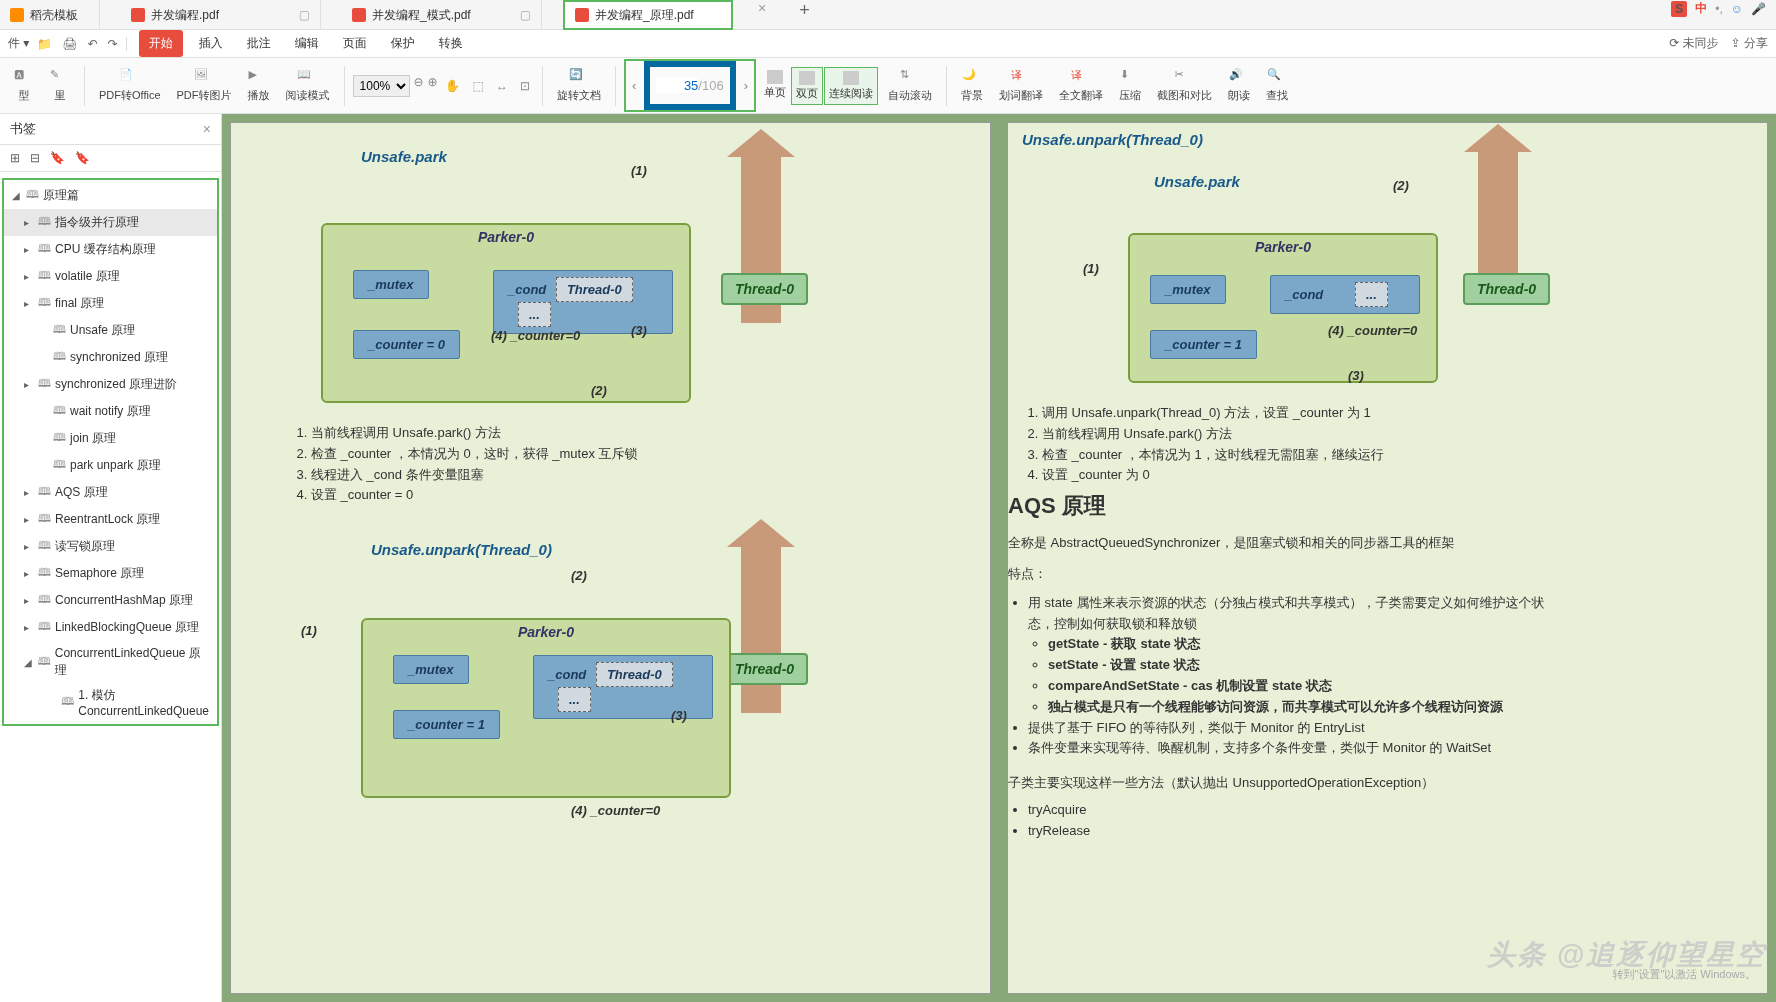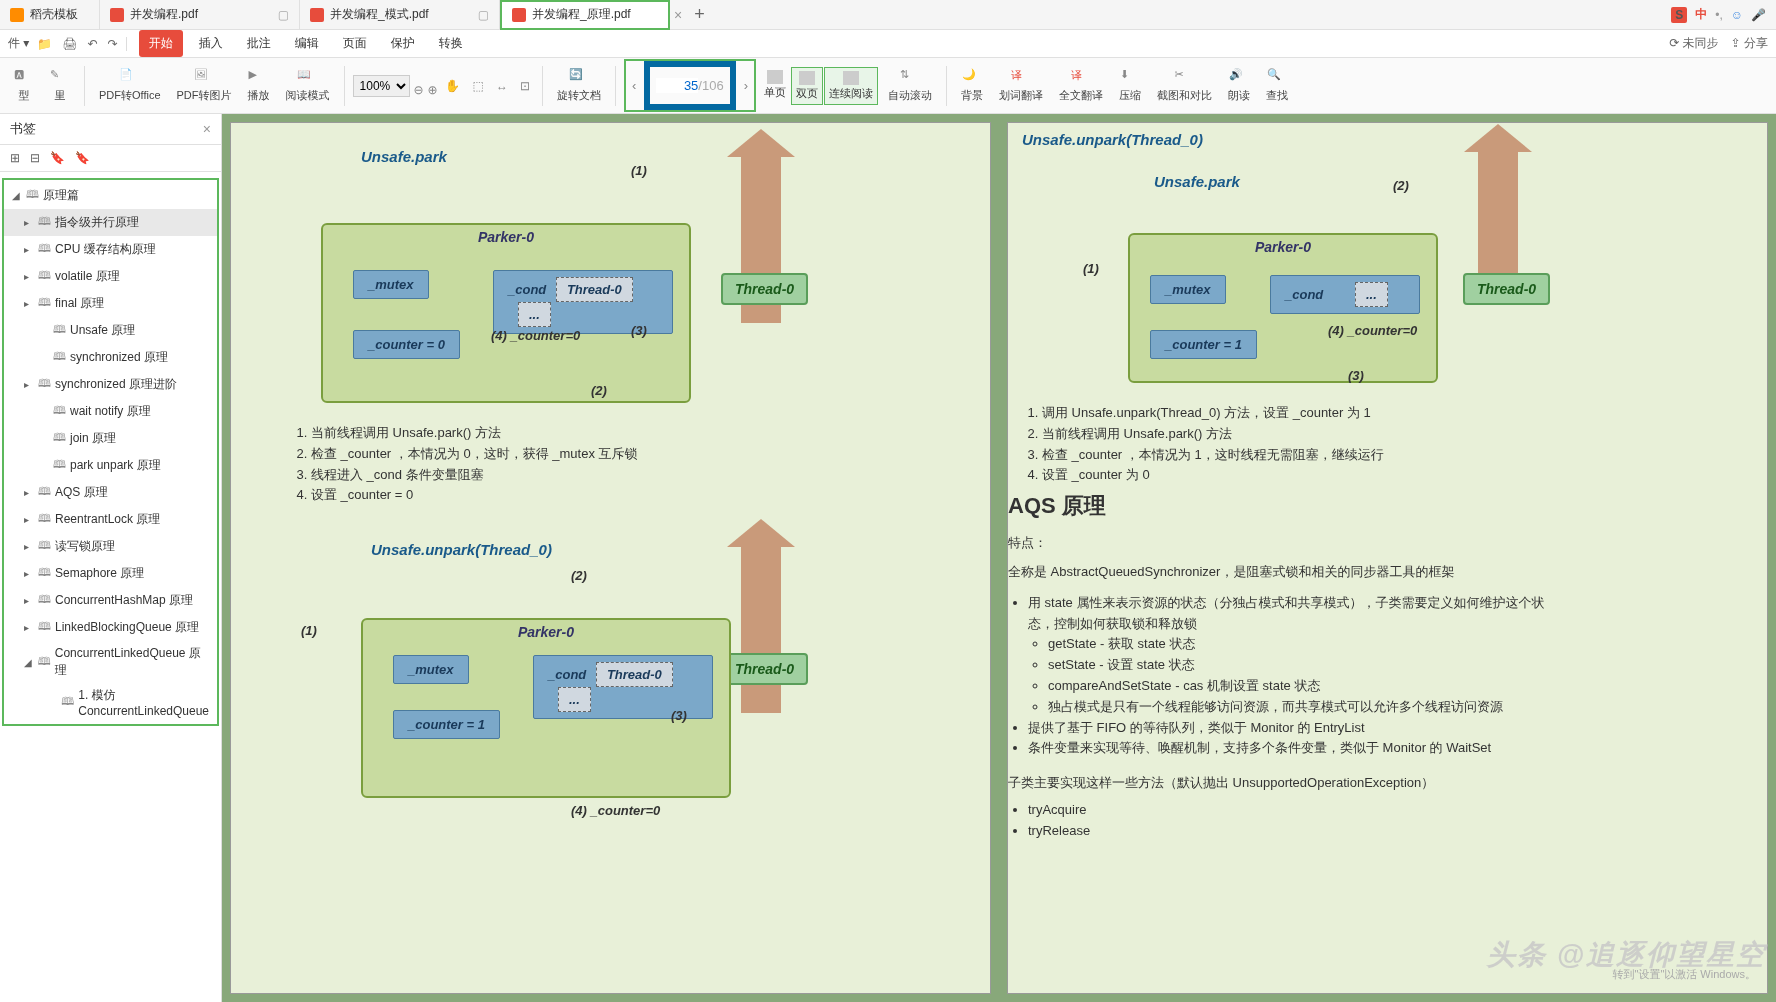--- a/index.html
+++ b/index.html
@@ -1,21 +1,21 @@
 <!DOCTYPE html>
 <html><head>
   <meta charset="utf-8">
   <style>
     * { margin: 0; padding: 0; box-sizing: border-box; font-family: "Microsoft YaHei", Arial, sans-serif; }
     body { font-size: 12px; color: #333; background: #fff; overflow: hidden; }
     
     .window { display: flex; flex-direction: column; height: 1002px; width: 1776px; }
     
     
-    .tab-bar { display: flex; align-items: center; height: 30px; background: #f5f5f5; border-bottom: 1px solid #e0e0e0; }
+    .tab-bar { display: flex; align-items: flex-start; height: 30px; background: #f5f5f5; border-bottom: 1px solid #e0e0e0; gap: 21px; }
     .tab { display: flex; align-items: center; padding: 0 10px; height: 30px; border-right: 1px solid #e0e0e0; gap: 6px; font-size: 12px; min-width: 100px; }
     .tab.active { background: #fff; border: 2px solid #5cb85c; }
     .tab-icon { width: 14px; height: 14px; background: #e74c3c; border-radius: 2px; display:inline-block; }
     .tab-icon.orange { background: #ff8c00; }
     .tab-close { color: #999; font-size: 14px; margin-left: 4px; cursor: pointer; }
     .tab-new { padding: 0 12px; font-size: 18px; color: #666; }
     .tab-right { margin-left: auto; display: flex; align-items: center; gap: 8px; padding-right: 10px; }
     .tab-right span { font-size: 12px; color: #555; }
     .ime-badge { background: #e74c3c; color: #fff; padding: 1px 4px; border-radius: 2px; font-weight: bold; }
     
@@ -24,21 +24,21 @@
     .menu-item { padding: 4px 8px; color: #333; }
     .menu-item.active { background: #e74c3c; color: #fff; border-radius: 3px; padding: 5px 10px; }
     .menu-icons { display: flex; gap: 10px; color: #666; padding-right:8px; border-right:1px solid #ddd; margin-right:4px; }
     .menu-right { margin-left: auto; display: flex; gap: 12px; color: #666; font-size: 12px; }
     
     
     .toolbar { display: flex; align-items: center; height: 56px; padding: 0 8px; gap: 4px; border-bottom: 1px solid #e0e0e0; background: #fafafa; }
     .tool-btn { display: flex; flex-direction: column; align-items: center; padding: 4px 6px; font-size: 11px; color: #444; gap: 2px; }
     .tool-ico { width: 20px; height: 18px; display: inline-block; color: #888; }
     .tool-sep { width: 1px; height: 40px; background: #ddd; margin: 0 4px; }
-    .zoom-combo { display: flex; align-items: flex-end; gap: 4px; }
+    .zoom-combo { display: flex; align-items: flex-start; gap: 4px; }
     .zoom-combo select { font-size: 12px; padding: 2px; border:1px solid #ccc; }
     .page-nav { display: flex; align-items: center; gap: 2px; border: 2px solid #5cb85c; }
     .page-nav button { border:none; background:none; padding: 4px 6px; font-size: 13px; color: #888; }
     .page-input { display: flex; align-items: center; border: 6px solid #0369a1; padding: 11px 6px; font-size: 13px; }
     .page-input input { width: 42px; border: none; text-align: right; color: #0066cc; font-size: 13px; outline:none; }
     .page-input span { color: #aaa; }
     .view-btns { display: flex; gap: 1px; }
     .view-btn { display: flex; flex-direction: column; align-items: center; padding: 3px 4px; font-size: 11px; gap:1px; }
     .view-btn.sel { border: 1px solid #5cb85c; background: #e8f5e8; }
     .mini-ico { width: 16px; height: 14px; background: #ccc; display: inline-block; }
@@ -74,21 +74,21 @@
     .node-blue { background: #7ba8c9; border: 1px solid #4a7a9e; padding: 6px 14px; font-weight: bold; font-style: italic; color: #1a3a5a; font-size: 13px; position: absolute; border-radius: 2px; }
     .node-dash { border: 1px dashed #666; background: #d0d8e0; padding: 4px 10px; font-style: italic; font-size: 13px; position: absolute; }
     .thread-outer { background: #a0d0a0; border: 2px solid #5a9e5a; border-radius: 4px; padding: 6px 12px; font-weight: bold; font-style: italic; color: #1a5a1a; position: absolute; font-size: 14px; }
     .big-arrow { position: absolute; width: 40px; background: #c99a7a; }
     .big-arrow::before { content: ''; position: absolute; top: -24px; left: -14px; border-left: 34px solid transparent; border-right: 34px solid transparent; border-bottom: 28px solid #c99a7a; }
     .curve-label { position: absolute; font-style: italic; font-weight: bold; color: #333; font-size: 13px; }
     
     .text-block { position: absolute; font-size: 13px; color: #333; line-height: 1.6; }
     .text-block ol { padding-left: 20px; }
     .text-block ul { padding-left: 20px; }
-    .text-block ul ul { list-style: circle; }
+    .text-block ul ul { list-style: circle; font-weight: bold; }
     .h-aqs { font-size: 22px; font-weight: bold; margin: 10px 0; }
     .h-sub { font-size: 16px; font-weight: bold; margin: 8px 0; }
     
     .watermark { position: absolute; right: 10px; bottom: 28px; font-size: 28px; font-weight: bold; color: rgba(200,200,200,0.85); font-style: italic; letter-spacing: 2px; }
     .activate { position: absolute; right: 20px; bottom: 20px; font-size: 11px; color: #aaa; }
   </style>
 </head>
 <body>
 
 <div class="window">
@@ -433,22 +433,22 @@
             <ol id="steps-right-1">
                 <li>调用 Unsafe.unpark(Thread_0) 方法，设置 _counter 为 1</li>
                 <li>当前线程调用 Unsafe.park() 方法</li>
                 <li>检查 _counter ，本情况为 1，这时线程无需阻塞，继续运行</li>
                 <li>设置 _counter 为 0</li>
               </ol>
           </div>
 
           <div class="text-block" style="left:0px;top:355px;width:540px">
             <div class="h-aqs">AQS 原理</div>
+            <p style="margin-bottom:10px">全称是 AbstractQueuedSynchronizer，是阻塞式锁和相关的同步器工具的框架</p>
             <p style="margin-bottom:8px">特点：</p>
-            <p style="margin-bottom:10px">全称是 AbstractQueuedSynchronizer，是阻塞式锁和相关的同步器工具的框架</p>
             <ul id="bullets-right">
                 <li>用 state 属性来表示资源的状态（分独占模式和共享模式），子类需要定义如何维护这个状态，控制如何获取锁和释放锁<ul>
                     <li>getState - 获取 state 状态</li>
                     <li>setState - 设置 state 状态</li>
                     <li>compareAndSetState - cas 机制设置 state 状态</li>
                     <li>独占模式是只有一个线程能够访问资源，而共享模式可以允许多个线程访问资源</li>
                   </ul></li>
                 <li>提供了基于 FIFO 的等待队列，类似于 Monitor 的 EntryList</li>
                 <li>条件变量来实现等待、唤醒机制，支持多个条件变量，类似于 Monitor 的 WaitSet</li>
               </ul>

